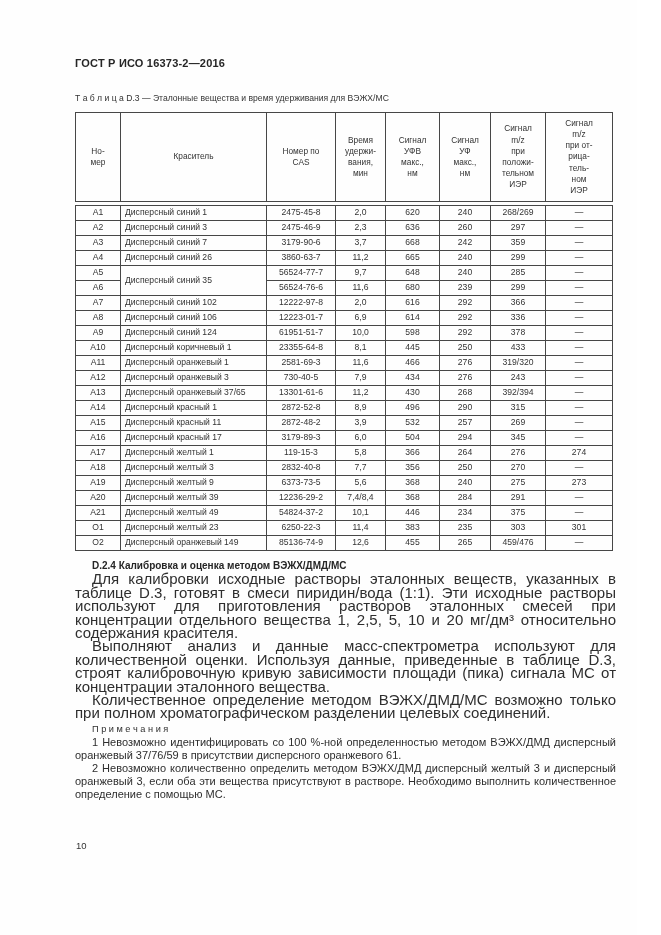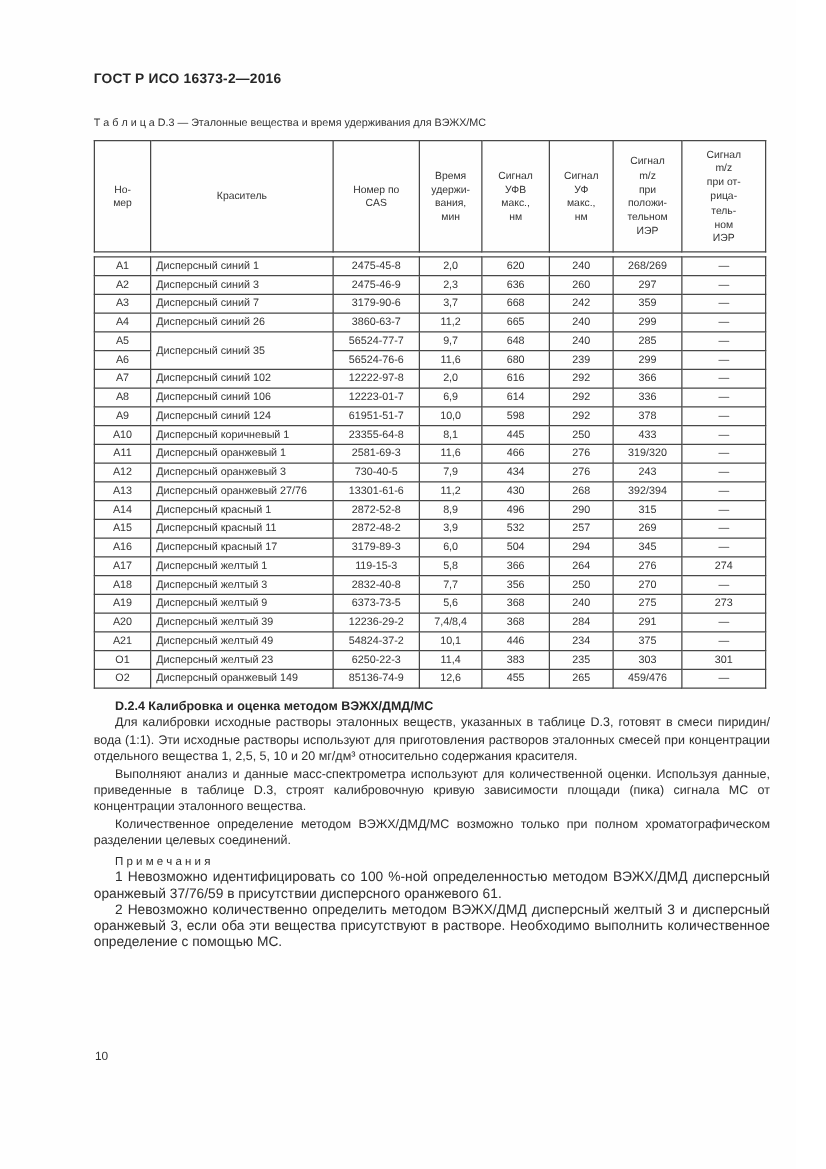--- a/index.html
+++ b/index.html
@@ -25,21 +25,21 @@
     font-weight:normal; font-size:8.3px; line-height:1.35;
     text-align:center; vertical-align:middle;
     height:89px; padding:2px 1px; white-space:pre-line;
   }
   td { font-size:8.6px; height:15px; padding:1px 4px; vertical-align:middle; line-height:1.15; }
   td.c { text-align:center; padding:1px 2px; }
   td.l { text-align:left; }
 
   .sections { margin-top:8px; }
   .sec-heading { font-weight:bold; font-size:10px; line-height:13.4px; text-indent:17px; color:#262626; }
-  .para { font-size:10px; line-height:13.4px; text-align:justify; text-indent:17px; }
+  .para { font-size:15px; line-height:13.4px; text-align:justify; text-indent:17px; }
   .notes-label { font-size:9.2px; line-height:13px; text-indent:17px; margin-top:3px; }
   .note { font-size:11px; line-height:13px; text-align:justify; text-indent:17px; }
 
   .page-number { position:absolute; left:76px; top:840px; font-size:9.5px; color:#333; }
 </style>
 </head>
 <body>
 
 <div class="page">
   <div class="content">
@@ -221,21 +221,21 @@
             <td class="l">Дисперсный оранжевый 3</td>
             <td class="c">730-40-5</td>
             <td class="c">7,9</td>
             <td class="c">434</td>
             <td class="c">276</td>
             <td class="c">243</td>
             <td class="c">—</td>
           </tr>
           <tr>
             <td class="c">A13</td>
-            <td class="l">Дисперсный оранжевый 27/76</td>
+            <td class="l">Дисперсный оранжевый 37/65</td>
             <td class="c">13301-61-6</td>
             <td class="c">11,2</td>
             <td class="c">430</td>
             <td class="c">268</td>
             <td class="c">392/394</td>
             <td class="c">—</td>
           </tr>
           <tr>
             <td class="c">A14</td>
             <td class="l">Дисперсный красный 1</td>

